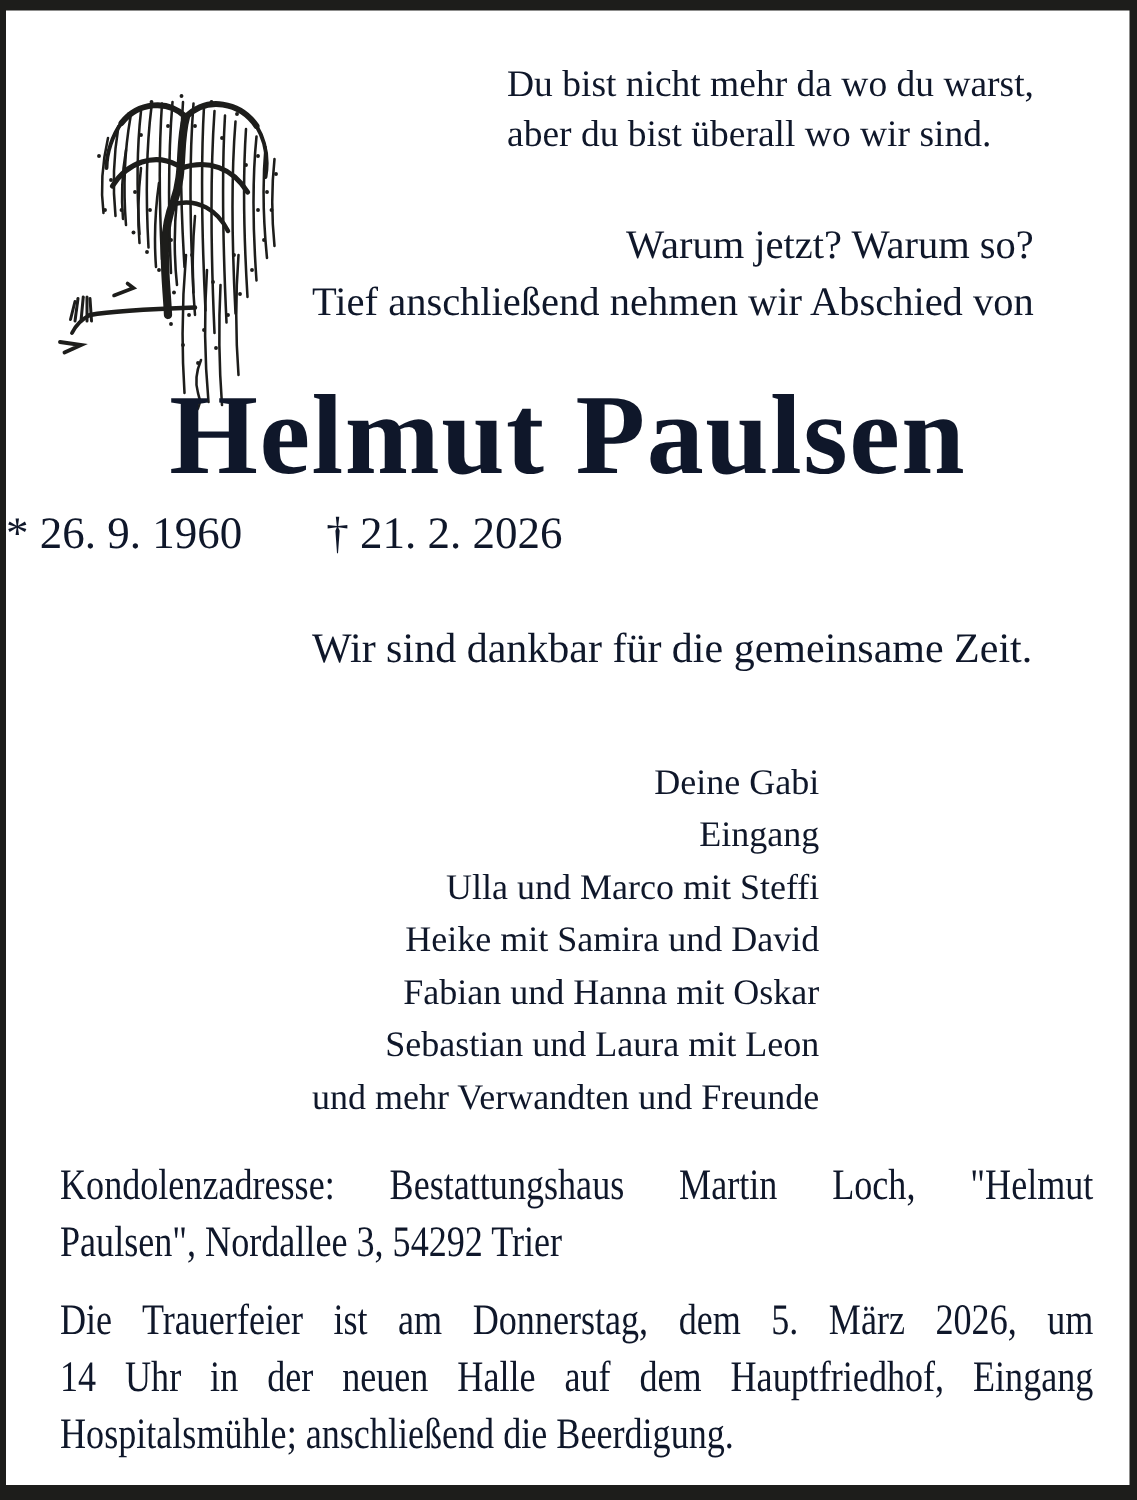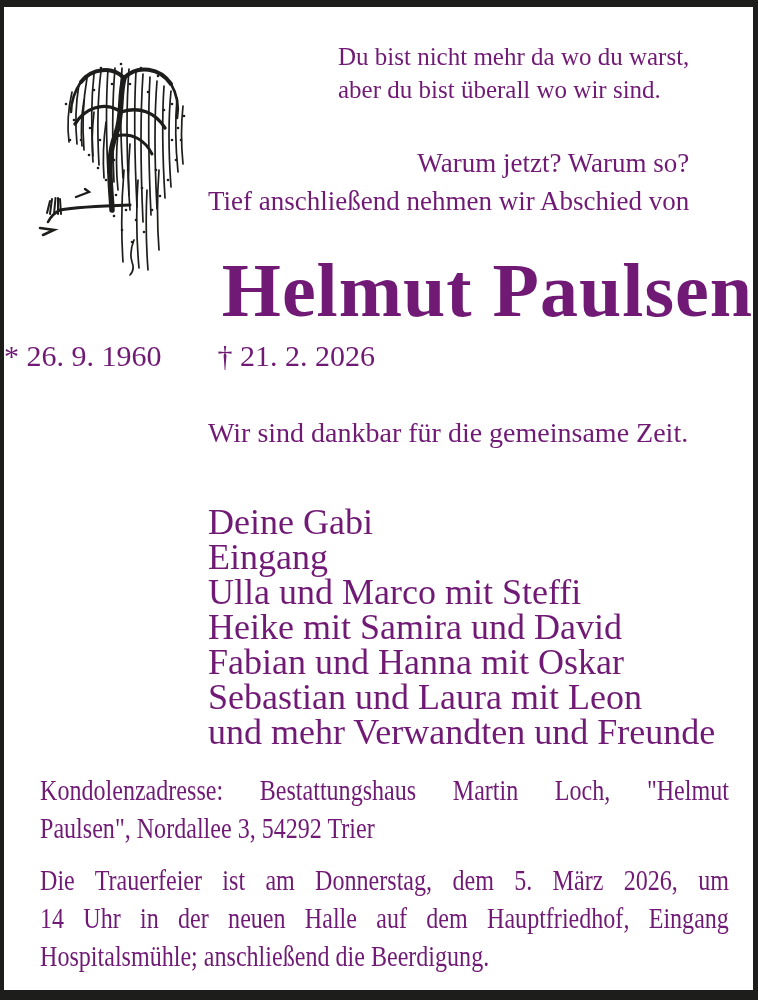--- a/index.html
+++ b/index.html
@@ -8,21 +8,21 @@
     width: 758px;
     height: 1000px;
     box-sizing: border-box;
     background: #ffffff;
     border-top: 7px solid #1d1d1b;
     border-bottom: 10px solid #1d1d1b;
     border-left: 4px solid #1d1d1b;
     border-right: 5px solid #1d1d1b;
     overflow: hidden;
     font-family: "Liberation Serif", serif;
-    color: #701a75;
+    color: #0f172a;
   }
   .artwork {
     position: absolute;
     left: 22px;
     top: 13px;
   }
   .epigraph {
     position: absolute;
     left: 334px;
     top: 33px;
@@ -37,21 +37,21 @@
     font-size: 27px;
     line-height: 38px;
     white-space: nowrap;
     text-align: right;
   }
   .deceased-name {
     position: absolute;
     left: 0;
     right: 0;
     top: 243px;
-    text-align: right;
+    text-align: center;
     font-size: 76px;
     line-height: 80px;
     font-weight: bold;
     letter-spacing: 1px;
     white-space: nowrap;
   }
   .dates {
     position: absolute;
     left: 0;
     right: 0;
@@ -67,23 +67,24 @@
     left: 204px;
     top: 407px;
     font-size: 28px;
     line-height: 37px;
     white-space: nowrap;
   }
   .mourners {
     position: absolute;
     left: 204px;
     top: 498px;
-    font-size: 36px;
+    font-size: 24px;
     line-height: 35px;
     white-space: nowrap;
+    text-align: right;
   }
   .condensed-block {
     position: absolute;
     left: 36px;
     width: 830px;
     font-size: 29px;
     line-height: 38px;
     transform: scaleX(0.83);
     transform-origin: 0 0;
   }

